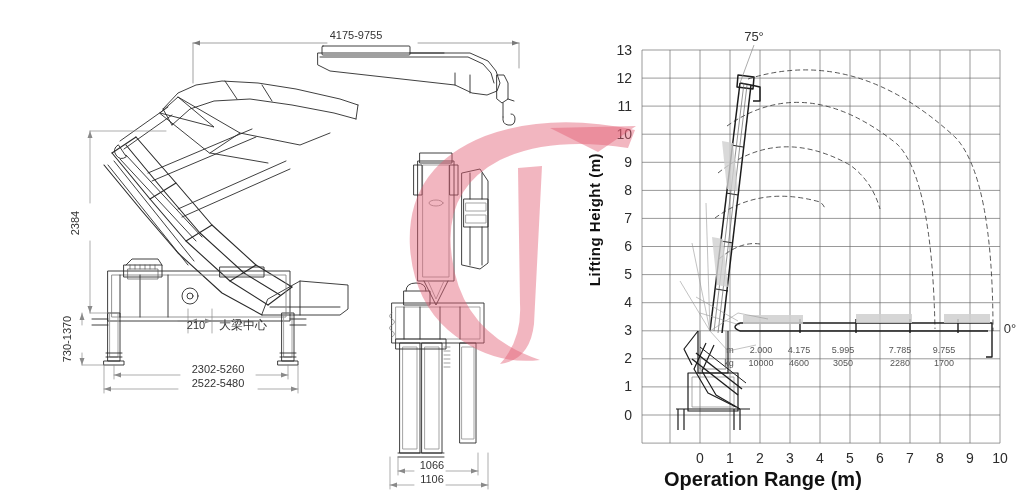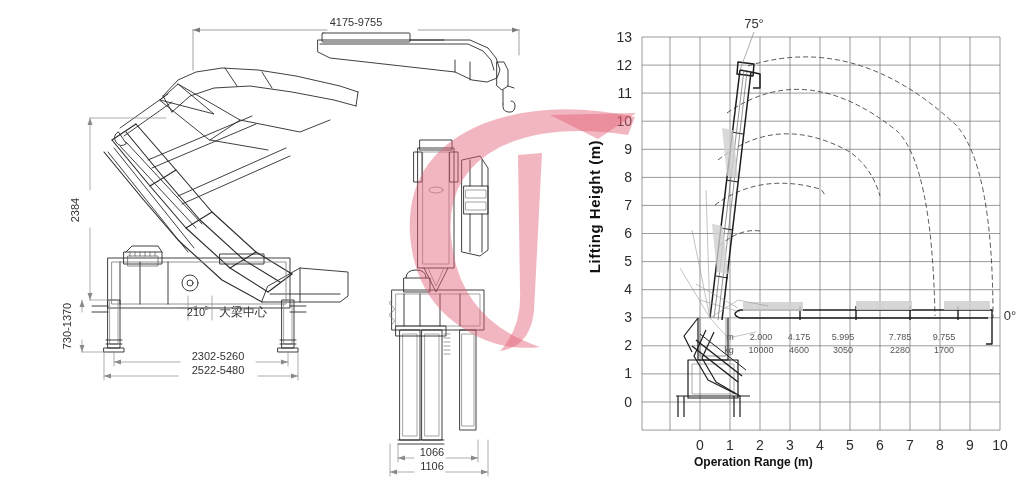--- a/index.html
+++ b/index.html
@@ -1,19 +1,19 @@
 <!DOCTYPE html>
 <html><head>
 <meta charset="utf-8">
 <title>Crane Specification Drawing</title>
 <style>
   html,body{margin:0;padding:0;background:#ffffff;}
   body{width:1024px;height:494px;position:relative;overflow:hidden;
        font-family:"Liberation Sans", sans-serif;color:#1a1a1a;}
-  .root{position:absolute;inset:0;}
+  .root{position:absolute;inset:0;margin-top:13px;}
 
   
   #watermark{position:absolute;left:400px;top:95px;width:270px;height:300px;
              pointer-events:none;z-index:3;}
   #wm-text{position:absolute;left:340px;top:322px;z-index:3;
            font-size:44px;font-weight:bold;letter-spacing:2px;
            color:rgba(150,150,150,.40);font-family:"Liberation Sans",sans-serif;
            pointer-events:none;white-space:nowrap;}
 
   
@@ -23,22 +23,22 @@
 
   .dimtext{font-size:11px;fill:#333;font-family:"Liberation Sans",sans-serif;}
   .axlbl{font-size:14px;fill:#2b2b2b;font-family:"Liberation Sans",sans-serif;}
   .angle{font-size:13px;fill:#333;font-family:"Liberation Sans",sans-serif;}
   .tbl{font-size:9px;fill:#555;font-family:"Liberation Sans",sans-serif;}
 
   #ylabel{position:absolute;left:586px;top:140px;z-index:4;
           font-size:15px;font-weight:bold;color:#111;
           writing-mode:vertical-rl;transform:rotate(180deg);
           letter-spacing:.5px;white-space:nowrap;}
-  #xlabel{position:absolute;left:694px;top:455px;z-index:4;
-          font-size:12px;font-weight:bold;color:#111;white-space:nowrap;}
+  #xlabel{position:absolute;left:664px;top:455px;z-index:4;
+          font-size:20px;font-weight:bold;color:#111;white-space:nowrap;}
 </style>
 </head>
 <body>
 
 <div class="root">
 
   <svg id="left-drawing" viewBox="0 0 600 494">
     <g stroke="#2a2a2a" fill="none" stroke-width="0.9" stroke-linejoin="round" stroke-linecap="round">
 
       <g stroke="#7a7a7a" stroke-width="0.7">

